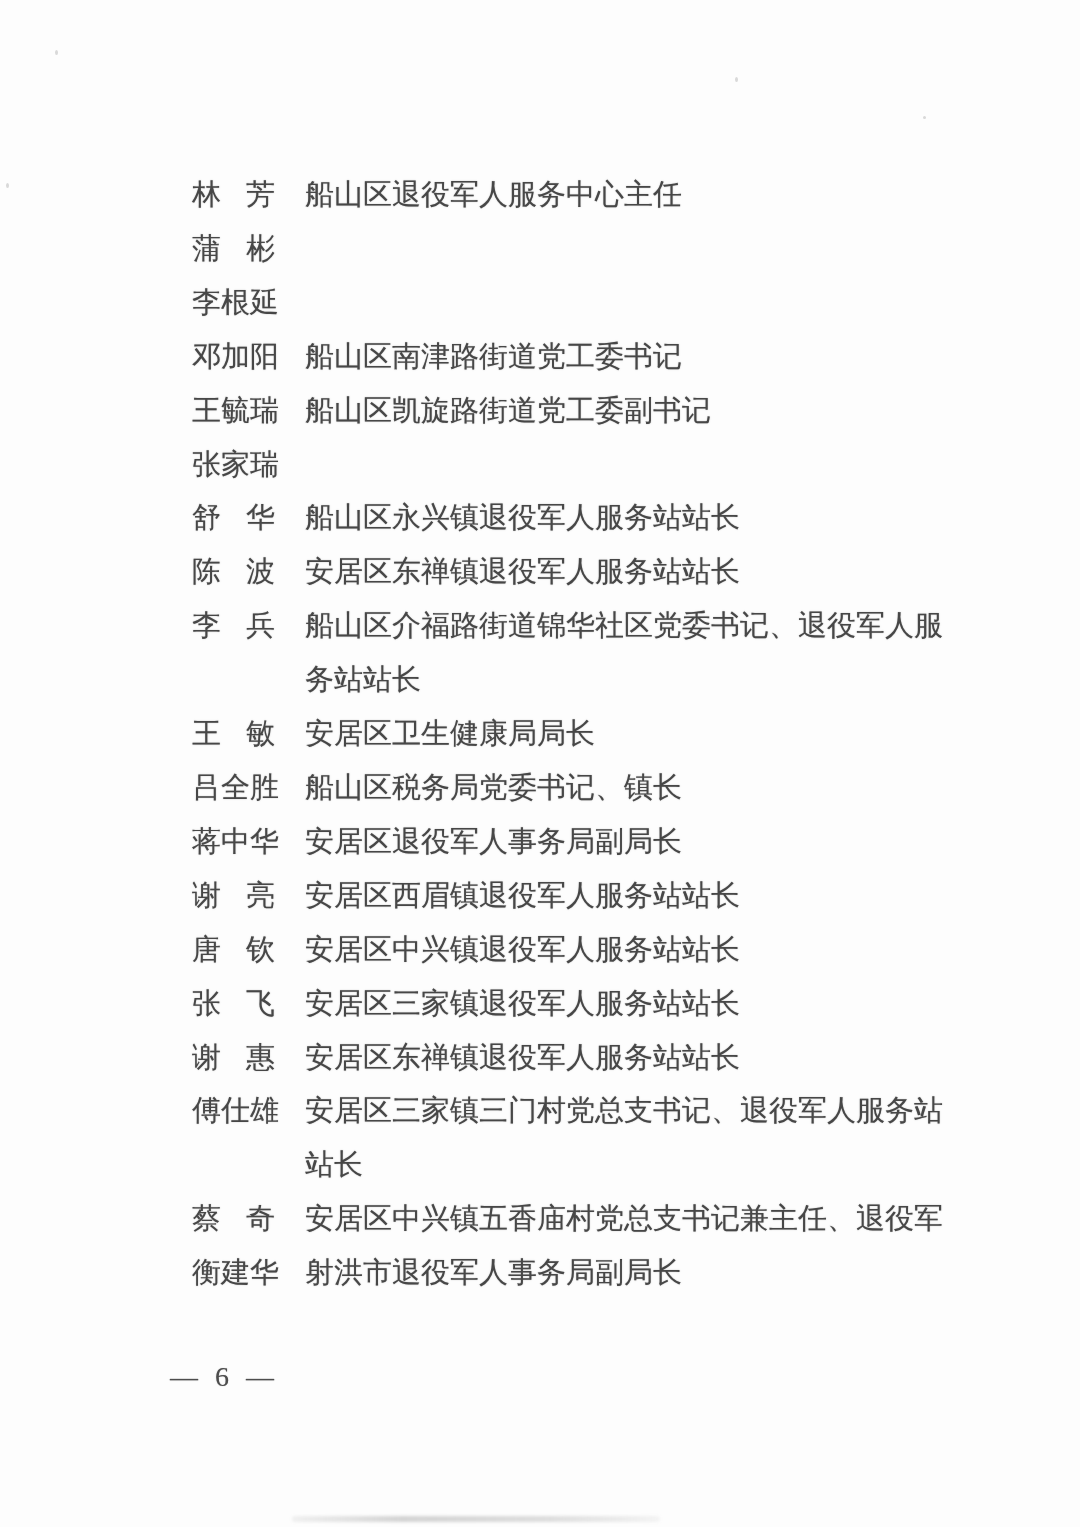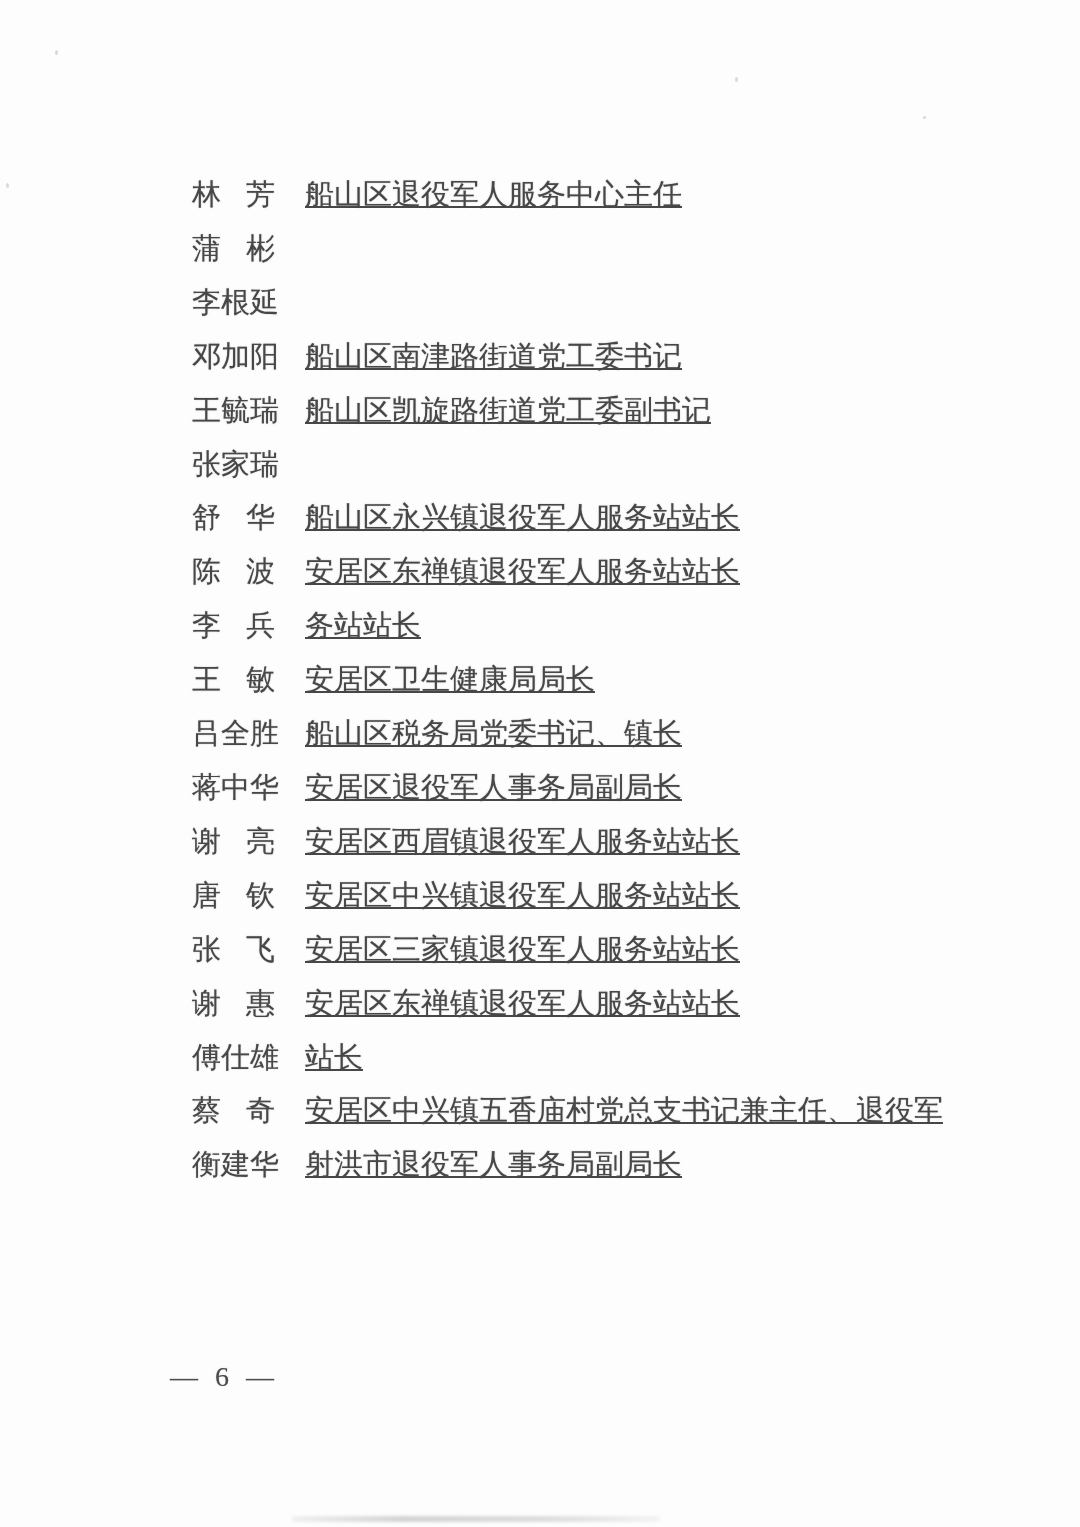--- a/index.html
+++ b/index.html
@@ -30,21 +30,20 @@
   }
   .name {
     width: 83px;
     flex-shrink: 0;
     display: flex;
     justify-content: space-between;
     margin-right: 30px;
   }
   .title .tl {
     white-space: nowrap;
-    text-decoration: underline;
   }
   .footer {
     position: absolute;
     left: 170px;
     top: 1350px;
     font-size: 28px;
     line-height: 53px;
     display: flex;
     align-items: center;
     gap: 17px;
@@ -150,20 +149,21 @@
         <div class="title">
           <div class="tl">安居区东禅镇退役军人服务站站长</div>
         </div>
       </div>
       <div class="entry">
         <div class="name">
           <span>李</span>
           <span>兵</span>
         </div>
         <div class="title">
+          <div class="tl">船山区介福路街道锦华社区党委书记、退役军人服</div>
           <div class="tl">务站站长</div>
         </div>
       </div>
       <div class="entry">
         <div class="name">
           <span>王</span>
           <span>敏</span>
         </div>
         <div class="title">
           <div class="tl">安居区卫生健康局局长</div>
@@ -225,20 +225,21 @@
           <div class="tl">安居区东禅镇退役军人服务站站长</div>
         </div>
       </div>
       <div class="entry">
         <div class="name">
           <span>傅</span>
           <span>仕</span>
           <span>雄</span>
         </div>
         <div class="title">
+          <div class="tl">安居区三家镇三门村党总支书记、退役军人服务站</div>
           <div class="tl">站长</div>
         </div>
       </div>
       <div class="entry">
         <div class="name">
           <span>蔡</span>
           <span>奇</span>
         </div>
         <div class="title">
           <div class="tl">安居区中兴镇五香庙村党总支书记兼主任、退役军</div>

